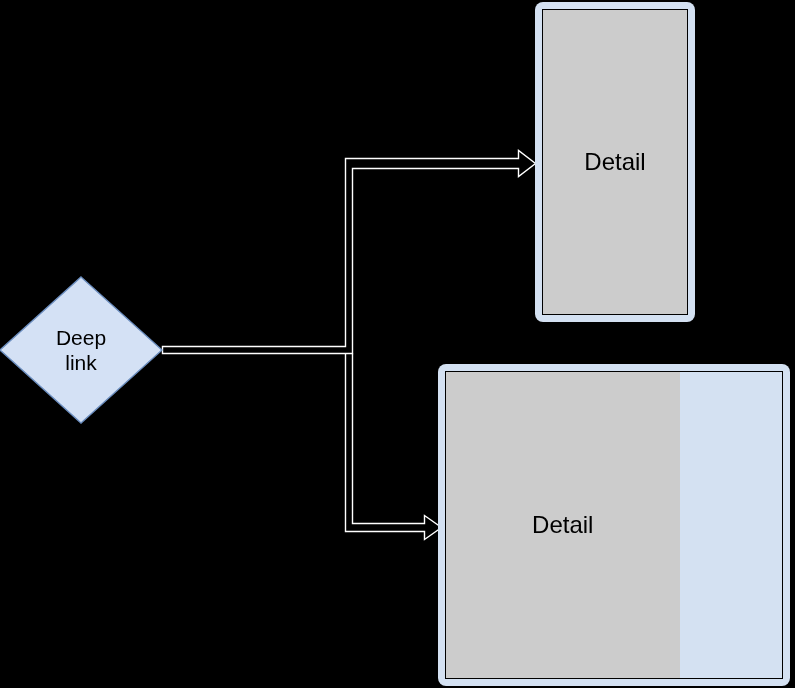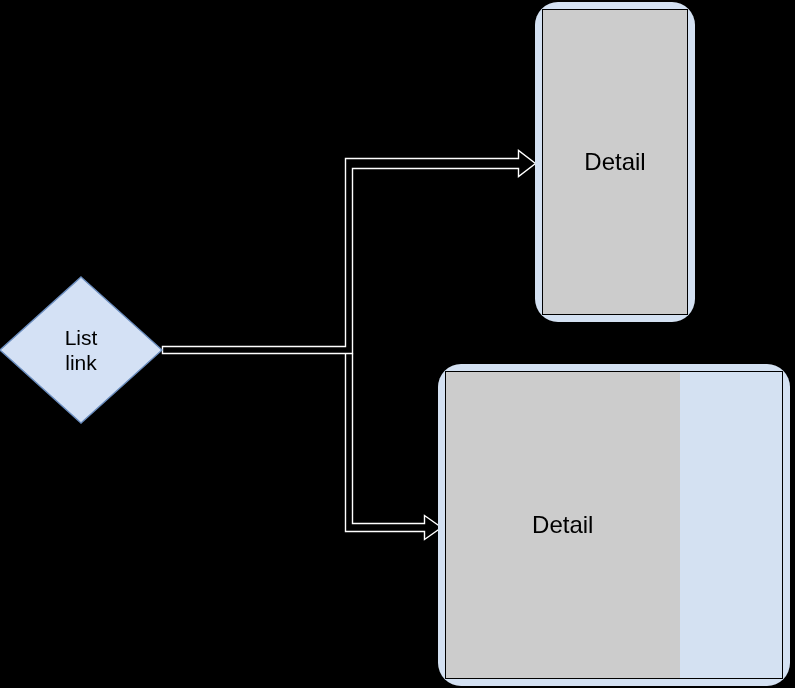--- a/index.html
+++ b/index.html
@@ -39,21 +39,21 @@
     font-size: 21px;
     line-height: 25px;
     text-align: center;
     pointer-events: none;
   }
 
   
   .frame {
     position: absolute;
     background: #d4e1f2;
-    border-radius: 23px;
+    border-radius: 8px;
     box-sizing: border-box;
     padding: 7px;
   }
   .frame-inner {
     width: 100%;
     height: 100%;
     border: 1px solid #000000;
     box-sizing: border-box;
     display: flex;
     overflow: hidden;
@@ -131,21 +131,21 @@
              L 424.5 523.5
              L 352.5 523.5
              L 352.5 353.5"></path>
   </svg>
 
   <div class="diamond-wrap">
     <svg width="164" height="148" viewBox="0 0 164 148">
       <polygon points="82,1 163,74 82,147 1,74" fill="#d4e1f5" stroke="#6c8ebf" stroke-width="1.4"></polygon>
     </svg>
     <div class="diamond-label">
-      <span>List</span>
+      <span>Deep</span>
       <span>link</span>
     </div>
   </div>
 
   <div class="frame" id="frame-detail-top">
     <div class="frame-inner">
       <div class="pane pane-detail">Detail</div>
     </div>
   </div>
 

